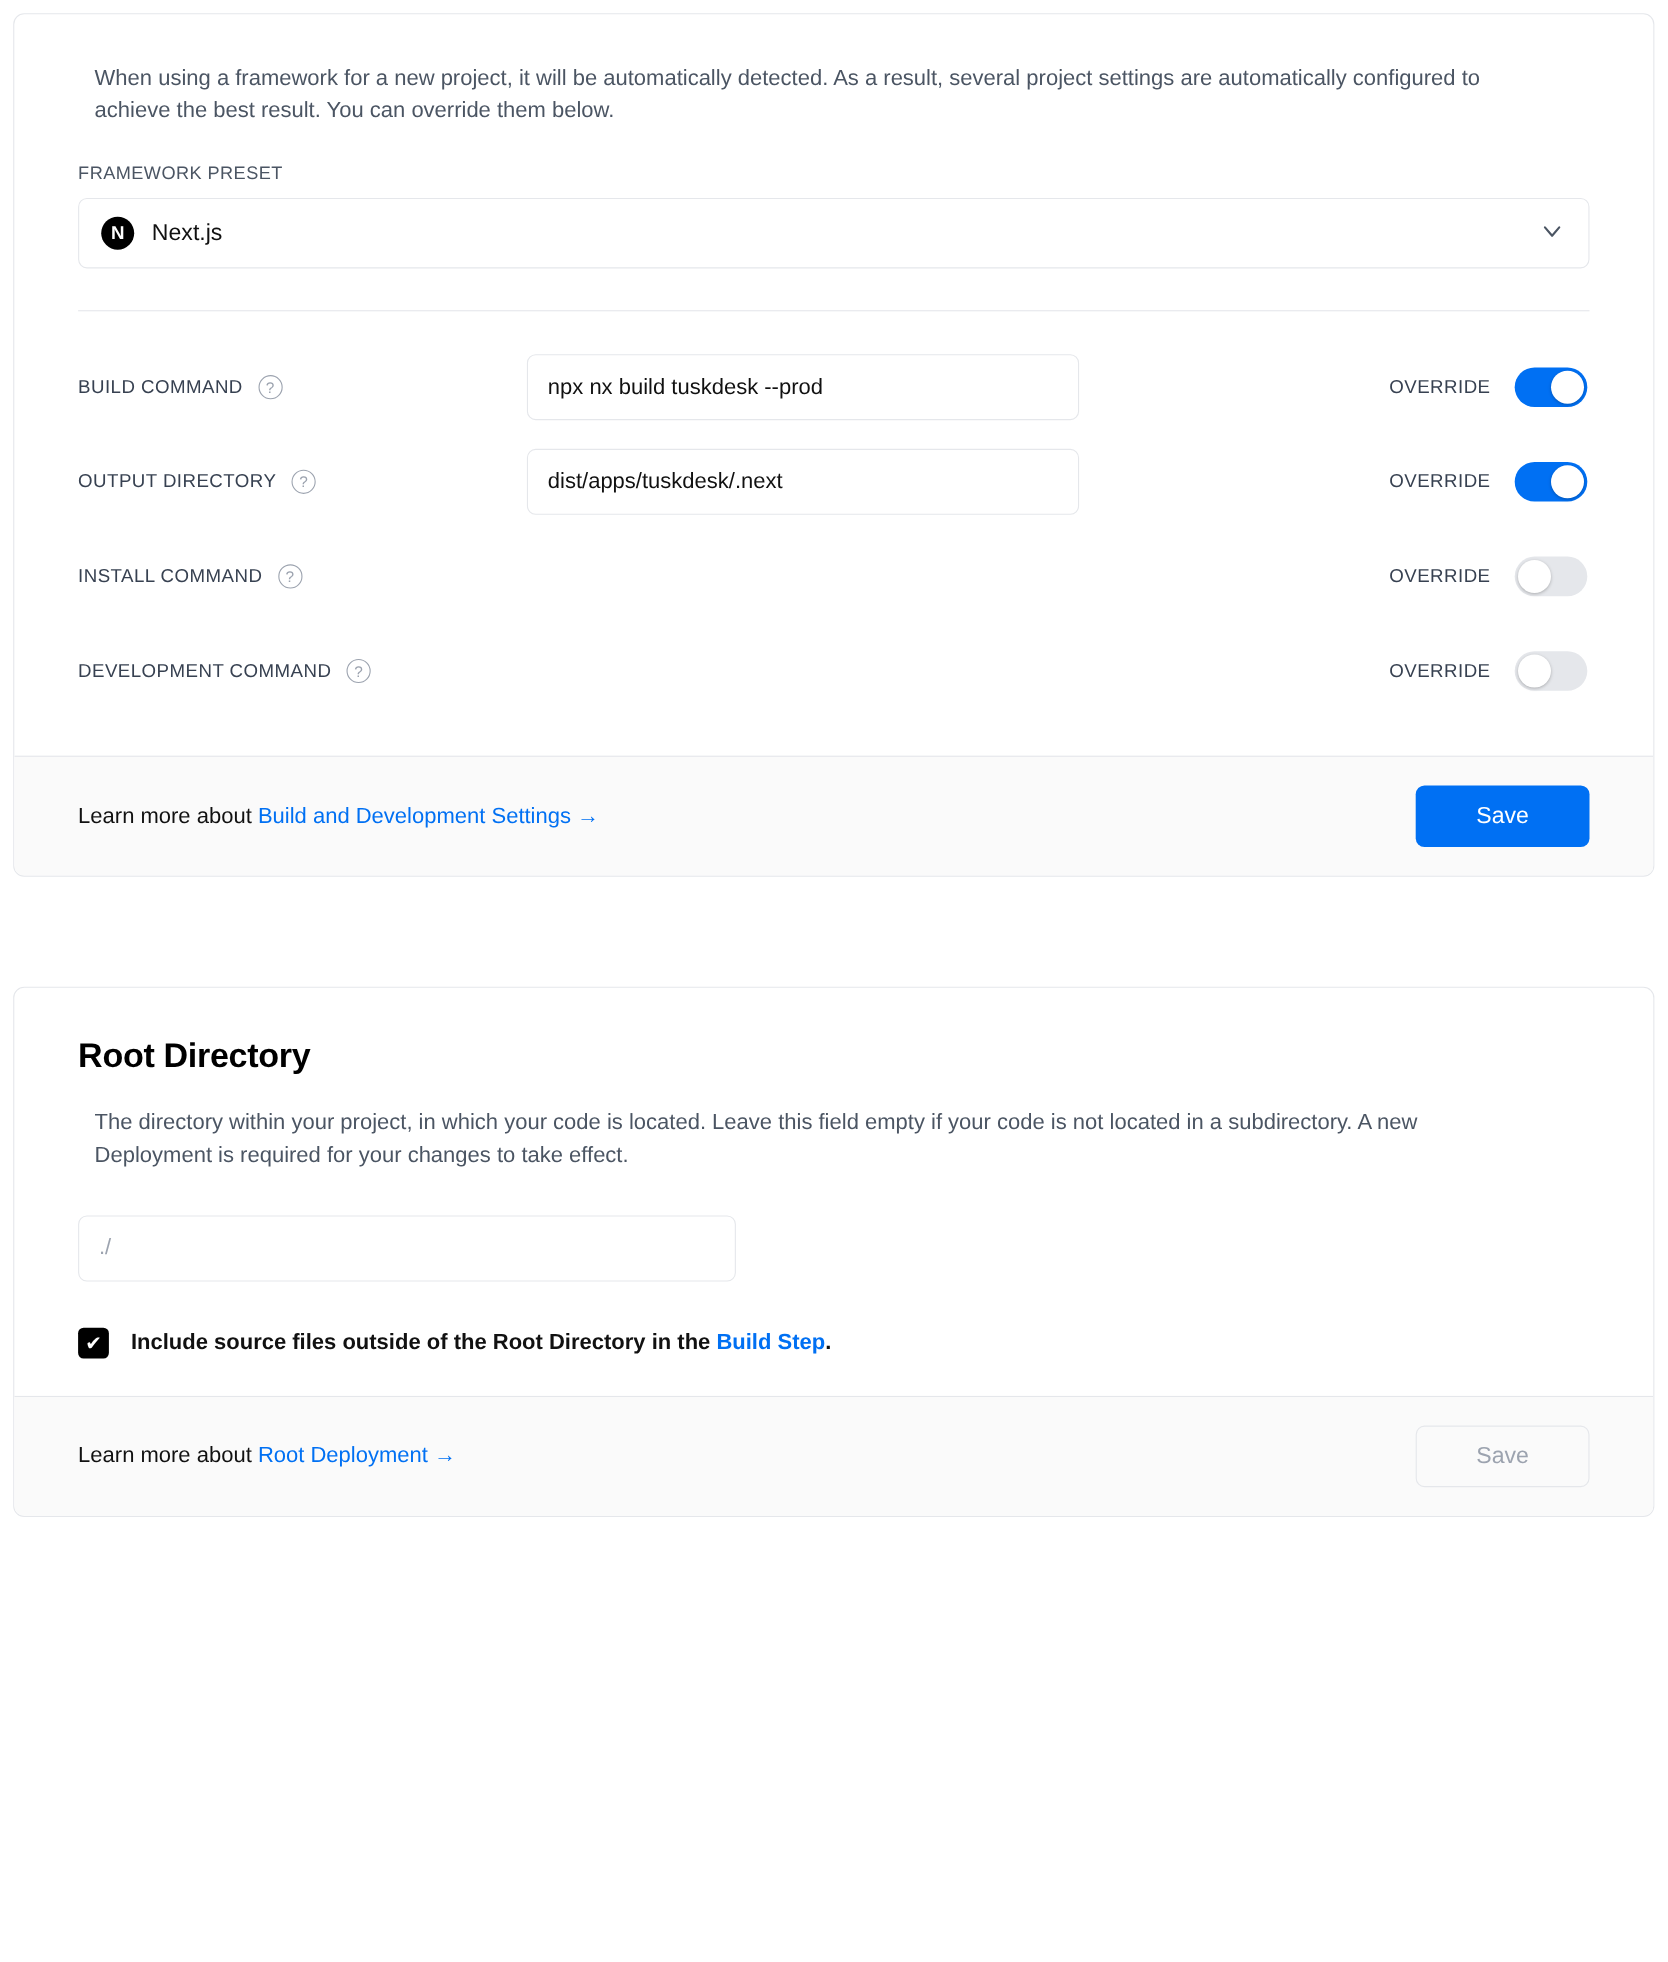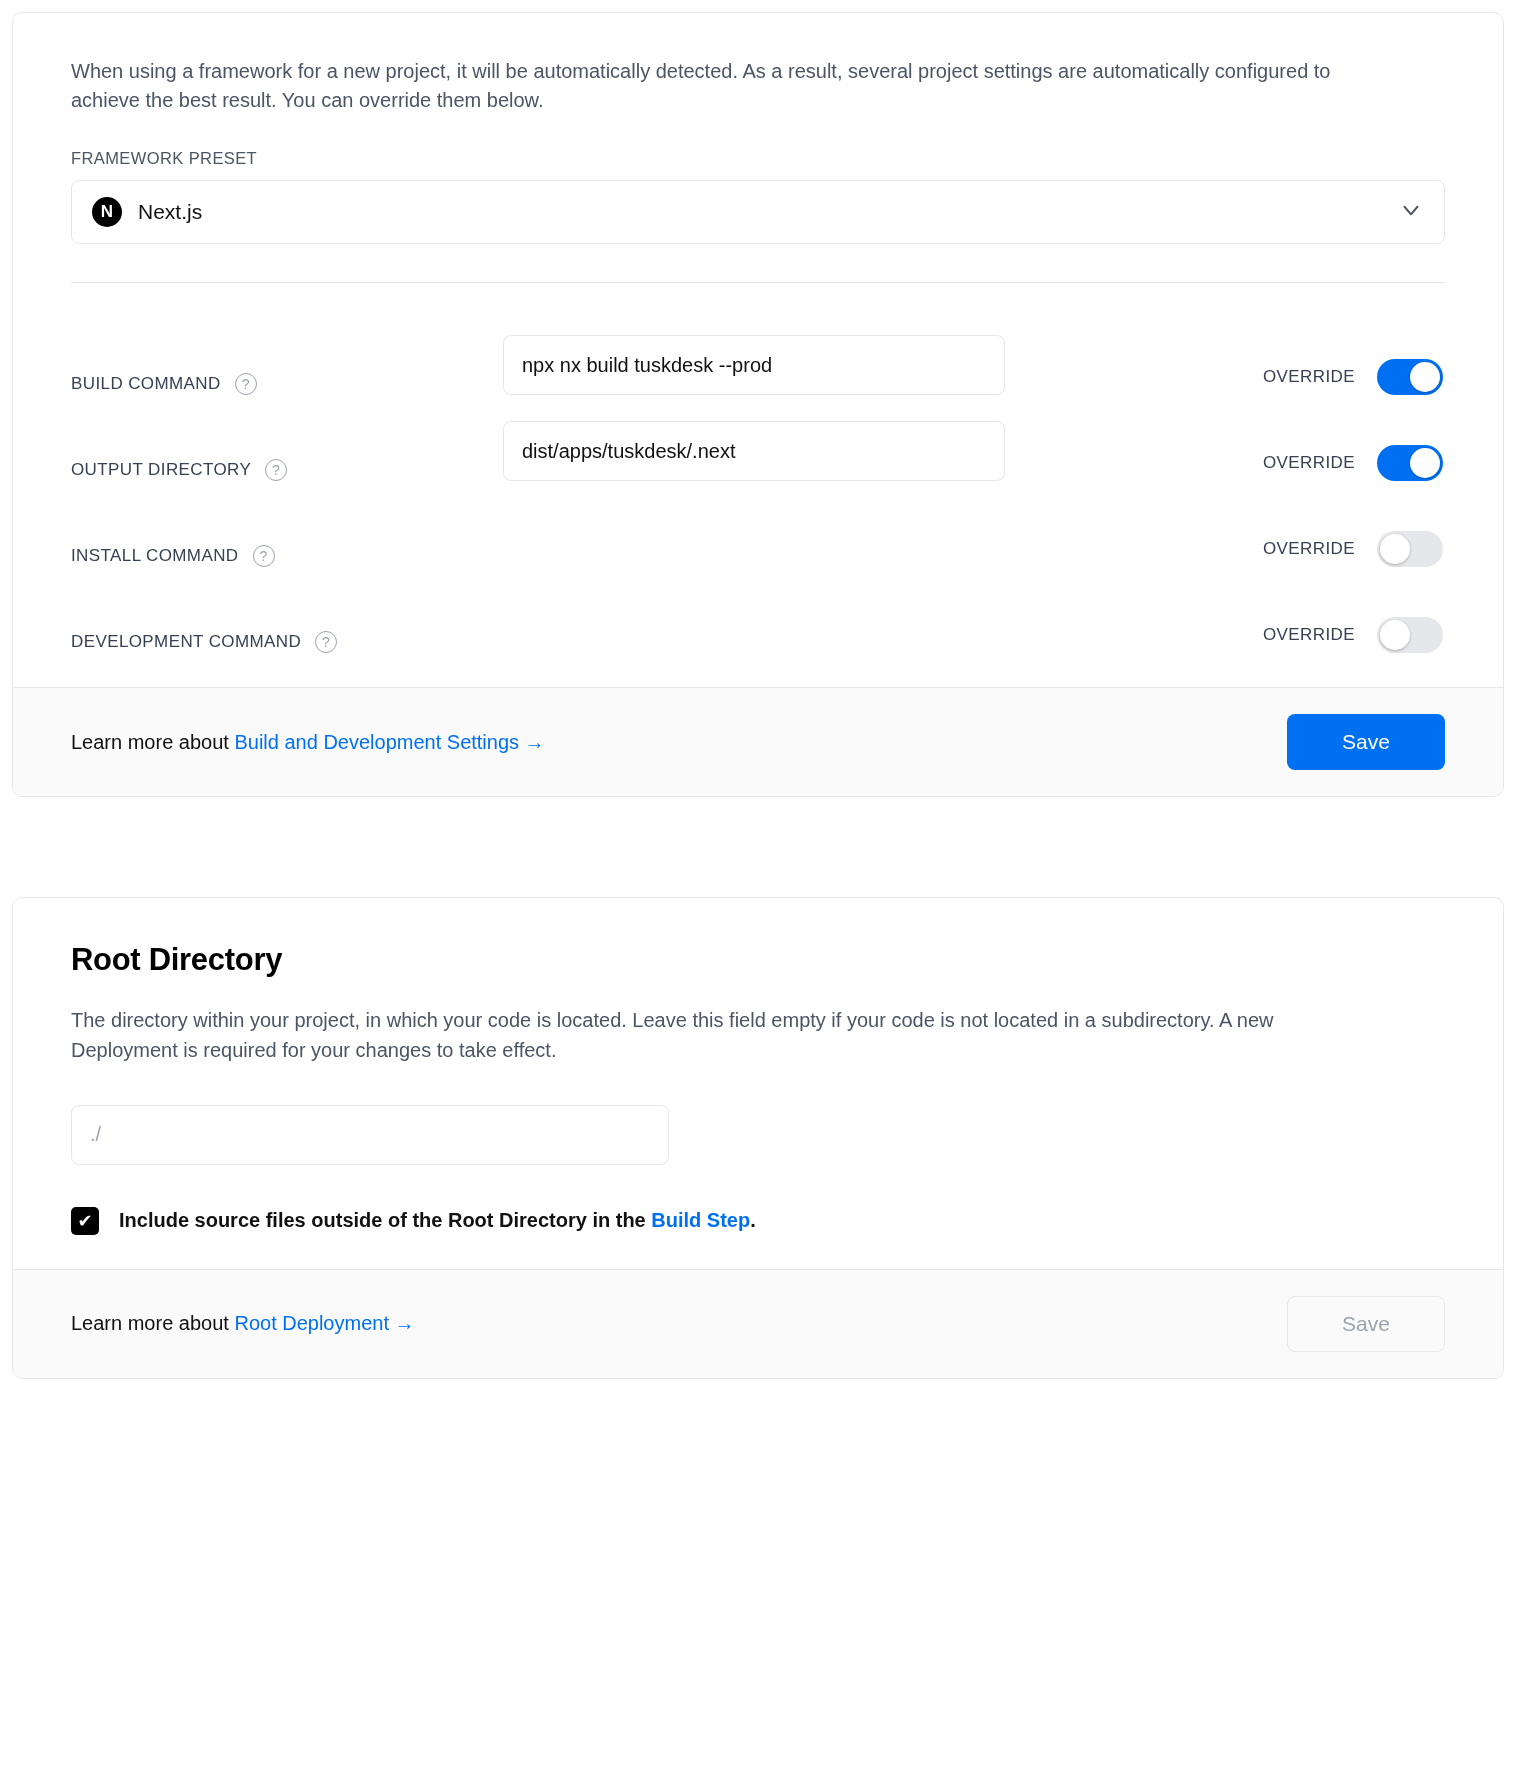--- a/index.html
+++ b/index.html
@@ -28,21 +28,21 @@
     font-size: 31px;
     font-weight: bold;
     letter-spacing: -0.3px;
     margin: 0 0 28px 0;
     color: #000;
   }
   .card-desc {
     font-size: 20px;
     line-height: 1.46;
     color: #4b5563;
-    margin: 0 0 34px 0;
+    margin: 0 0 34px 15px;
     max-width: 1260px;
   }
   .field-label-top {
     font-size: 16.5px;
     letter-spacing: 0.4px;
     color: #4b5563;
     margin-bottom: 12px;
   }
   .select-box {
     height: 64px;
@@ -79,23 +79,22 @@
   .chevron {
     color: #4b5563;
   }
   .divider {
     height: 1px;
     background: #e5e7eb;
     margin: 38px 0 26px 0;
   }
   .row {
     display: flex;
-    align-items: flex-end;
+    align-items: center;
     height: 86px;
-    gap: 24px;
   }
   .row-label {
     width: 408px;
     display: flex;
     align-items: center;
     gap: 14px;
     font-size: 17px;
     letter-spacing: 0.4px;
     color: #374151;
   }

